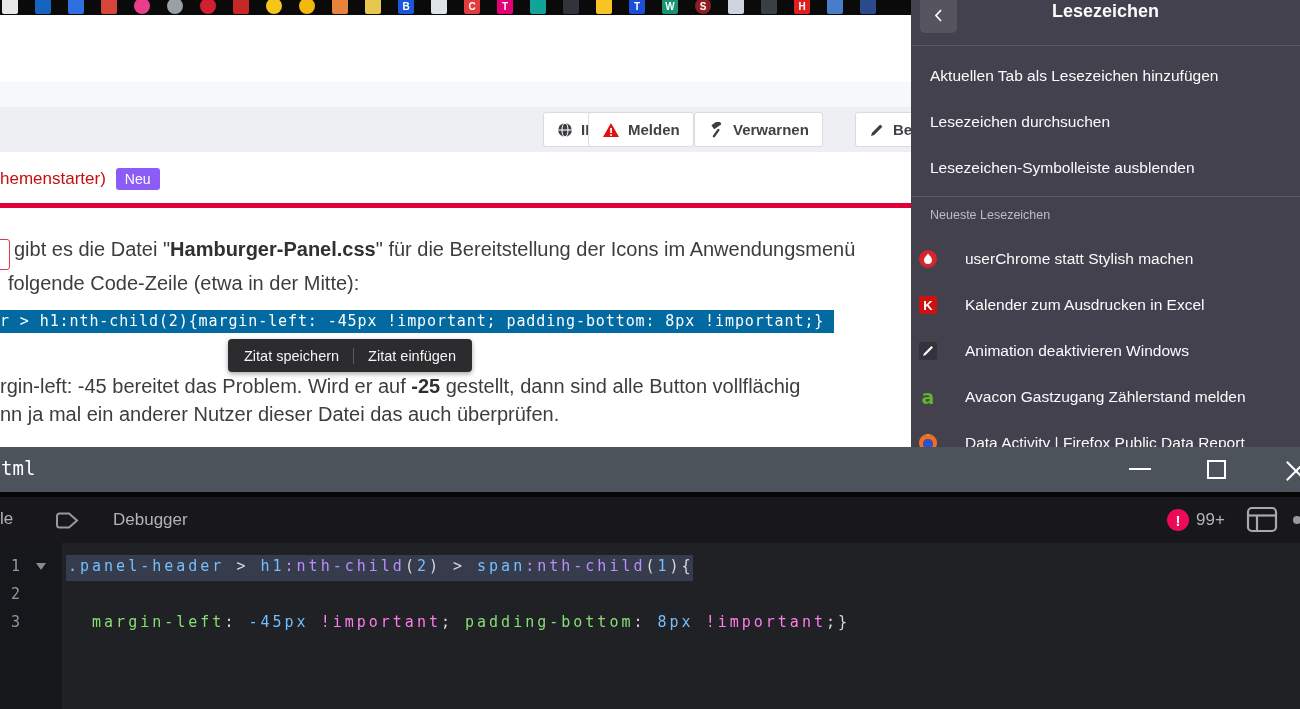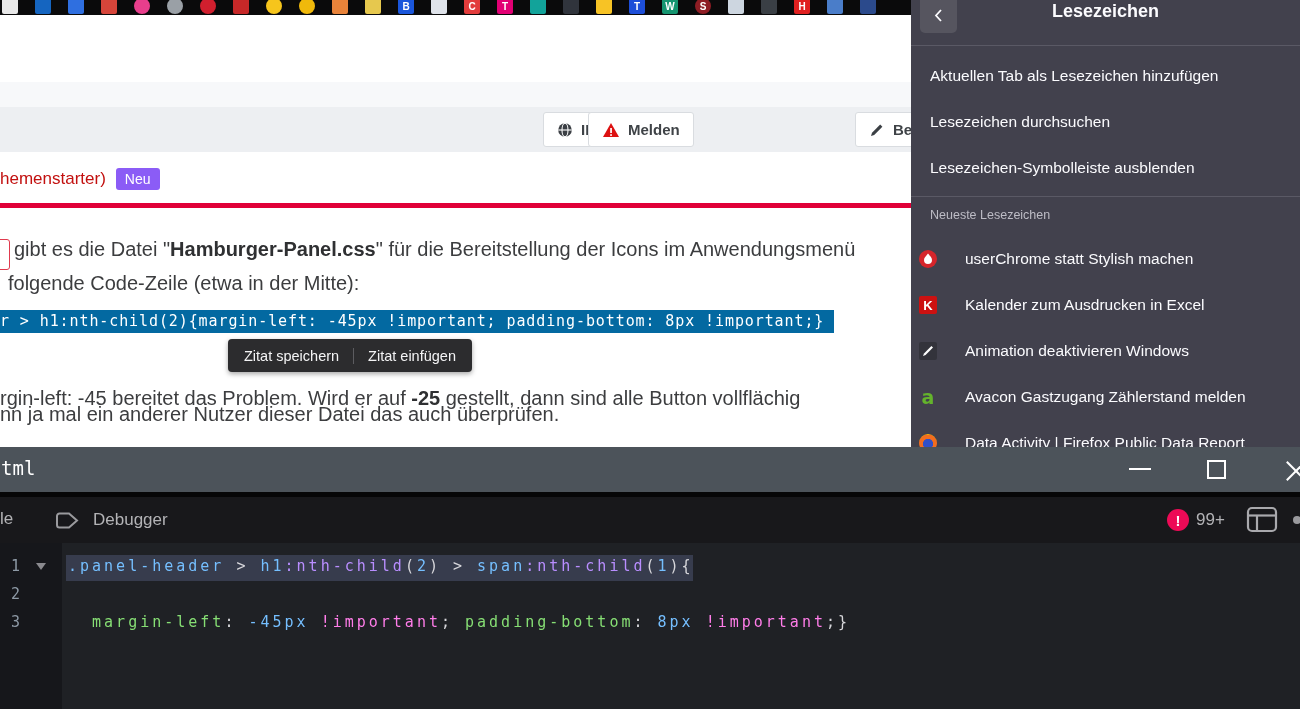--- a/index.html
+++ b/index.html
@@ -68,21 +68,21 @@
   .win-close:before,.win-close:after{content:"";position:absolute;left:11px;top:0;width:2px;height:26px;background:#fff;}
   .win-close:before{transform:rotate(45deg);}
   .win-close:after{transform:rotate(-45deg);}
 
   .black-strip{position:absolute;left:0;top:492px;width:1300px;height:5px;background:#060607;}
 
   
   .dt-bar{position:absolute;left:0;top:497px;width:1300px;height:46px;background:#18181b;color:#b3b3b6;}
   .dt-frag{position:absolute;left:0;top:12px;font-size:17px;}
   .dt-tab{position:absolute;left:54px;top:0;height:46px;display:flex;align-items:center;gap:12px;cursor:pointer;}
-  .dt-tab .lbl{font-size:17px;}
+  .dt-tab .lbl{font-size:17px;margin-left:20px;}
   .err-badge{position:absolute;left:1167px;top:509px;width:22px;height:22px;border-radius:50%;background:#ed0a56;
     color:#fff;font-weight:bold;font-size:15px;display:flex;align-items:center;justify-content:center;cursor:pointer;}
   .err-count{position:absolute;left:1196px;top:510px;font-size:17px;color:#b3b3b6;}
   .dt-layout{position:absolute;left:1246px;top:506px;cursor:pointer;}
   .dt-dot{position:absolute;left:1293px;top:516px;width:8px;height:8px;border-radius:50%;background:#9a9a9e;}
 
   
   .editor{position:absolute;left:0;top:543px;width:1300px;height:166px;background:#1f2125;
     font-family:"DejaVu Sans Mono",monospace;font-size:15px;letter-spacing:3px;}
   .gutter{position:absolute;left:0;top:0;width:62px;height:166px;background:#16171b;color:#8e9aa6;}
@@ -147,20 +147,27 @@
         <span>IP</span>
       </div>
       <div class="abtn" style="left:588px;">
         <svg width="18" height="16" viewBox="0 0 18 16">
           <path d="M9 1 L17 15 L1 15 Z" fill="#dd1111"></path>
           <rect x="8.2" y="6" width="1.7" height="5" fill="#fff"></rect>
           <rect x="8.2" y="12.2" width="1.7" height="1.7" fill="#fff"></rect>
         </svg>
         <span>Melden</span>
       </div>
+      <div class="abtn" style="left:694px;">
+        <svg width="17" height="16" viewBox="0 0 17 16">
+          <rect x="4" y="0.5" width="9" height="5" rx="1" transform="rotate(-35 8 3)" fill="#3b3f44"></rect>
+          <rect x="7" y="6" width="2.4" height="10" rx="1" transform="rotate(35 8 11)" fill="#3b3f44"></rect>
+        </svg>
+        <span>Verwarnen</span>
+      </div>
       <div class="abtn" style="left:855px;width:110px;">
         <svg width="16" height="16" viewBox="0 0 16 16">
           <path d="M2 14 L3 10.8 L11.2 2.6 L13.4 4.8 L5.2 13 Z" fill="#3b3f44"></path>
         </svg>
         <span>Bea</span>
       </div>
     </div>
 
     <div class="starter">
       <span class="starter-text">hemenstarter)</span>
@@ -171,21 +178,21 @@
 
     <div class="code-frag"></div>
 
     <div class="para" style="left:14px;top:223px;">
       <span>gibt es die Datei "</span><b>Hamburger-Panel.css</b><span>" für die Bereitstellung der Icons im Anwendungsmenü</span>
     </div>
     <div class="para" style="left:8px;top:257px;">folgende Code-Zeile (etwa in der Mitte):</div>
 
     <div class="red-code">r &gt; h1:nth-child(2){margin-left: -45px !important; padding-bottom: 8px !important;}</div>
 
-    <div class="para" style="left:0;top:356px;margin-top:16px;">
+    <div class="para" style="left:0;top:344px;margin-top:16px;">
       <span>rgin-left: -45 bereitet das Problem. Wird er auf </span><b>-25</b><span> gestellt, dann sind alle Button vollflächig</span>
     </div>
     <div class="para" style="left:0;top:388px;">nn ja mal ein anderer Nutzer dieser Datei das auch überprüfen.</div>
 
     <div class="quote-tip">
       <span class="tip-item">Zitat speichern</span>
       <span class="div"></span>
       <span class="tip-item">Zitat einfügen</span>
     </div>
   </div>

